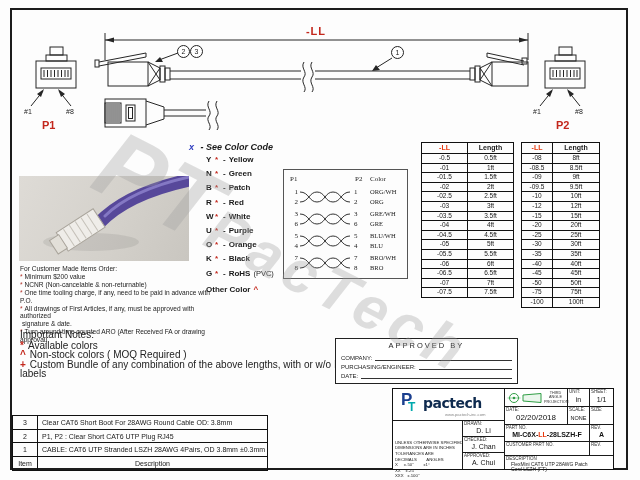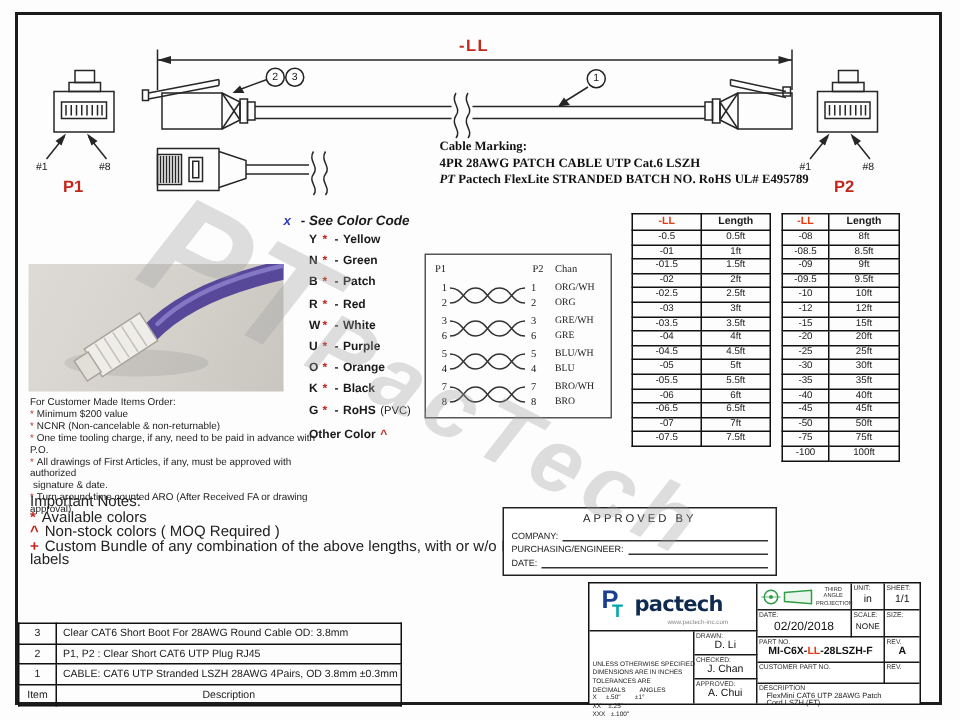--- a/index.html
+++ b/index.html
@@ -176,25 +176,20 @@
   <span class="callout" style="left:177px;top:45px;z-index:2">2</span>
   <span class="callout" style="left:190px;top:45px;z-index:2">3</span>
   <span class="callout" style="left:391px;top:46px;z-index:2">1</span>
   <div class="abs pin-lbl" style="left:24px;top:108px">#1</div>
   <div class="abs pin-lbl" style="left:66px;top:108px">#8</div>
   <div class="abs port-lbl" style="left:42px;top:119px">P1</div>
   <div class="abs pin-lbl" style="left:533px;top:108px">#1</div>
   <div class="abs pin-lbl" style="left:575px;top:108px">#8</div>
   <div class="abs port-lbl" style="left:556px;top:119px">P2</div>
 
-  <div class="abs marking" style="left:293px;top:92px;width:310px;z-index:2">
-    <div>Cable Marking:</div>
-    <div>4PR 28AWG PATCH CABLE UTP Cat.6  LSZH</div>
-    <div><span class="it">PT</span><span> Pactech  FlexLite STRANDED BATCH NO. RoHS UL# E495789</span></div>
-  </div>
 
   <div class="abs" style="left:19px;top:176px;width:170px;height:85px;background:linear-gradient(115deg,#dedbd6 0%,#d3d0ca 60%,#c9c6c0 100%);z-index:2">
     <svg width="170" height="85" viewBox="0 0 170 85">
       <ellipse cx="72" cy="66" rx="48" ry="9" fill="rgba(60,60,60,0.10)"></ellipse>
       <path d="M170,4 C124,14 96,30 80,47" stroke="#57489a" stroke-width="13" fill="none" stroke-linecap="round"></path>
       <path d="M170,1 C126,11 100,26 86,40" stroke="#8478c4" stroke-width="3" fill="none" stroke-linecap="round"></path>
       <g transform="rotate(-33 60 55)">
         <rect x="40" y="44" width="44" height="22" fill="#efede9" stroke="#a9a49b"></rect>
         <rect x="30" y="47" width="11" height="16" fill="#e2dfd8" stroke="#a9a49b"></rect>
         <line x1="48" y1="45" x2="48" y2="65" stroke="#c4c0b8"></line>
@@ -302,21 +297,21 @@
 
         <div><span class="mk"></span><span>signature &amp; date.</span></div>
 
         <div><span class="mk">*</span><span>Turn around time counted ARO (After Received FA or drawing approval)</span></div>
       </div>
   </div>
 
   <div class="abs wirebox" style="left:283px;top:169px;width:123px;height:108px;z-index:2">
     <span class="wire-hdr" style="left:6px;top:5px">P1</span>
     <span class="wire-hdr" style="left:71px;top:5px">P2</span>
-    <span class="wire-hdr" style="left:86px;top:5px">Chan</span>
+    <span class="wire-hdr" style="left:86px;top:5px">Color</span>
     <div style="position:absolute;left:4px;top:17px;width:116px">
 
         <div class="pairblk">
           <span class="pn">1</span>
           <svg width="50" height="20" viewBox="0 0 50 20">
             <path d="M0,5 C9,5 9,15 17,15 C25,15 25,5 33,5 C41,5 41,15 50,15" stroke="#333" fill="none"></path>
             <path d="M0,15 C9,15 9,5 17,5 C25,5 25,15 33,15 C41,15 41,5 50,5" stroke="#333" fill="none"></path>
           </svg>
           <span class="pn pn2">1</span>
           <span class="cn">ORG/WH</span>

